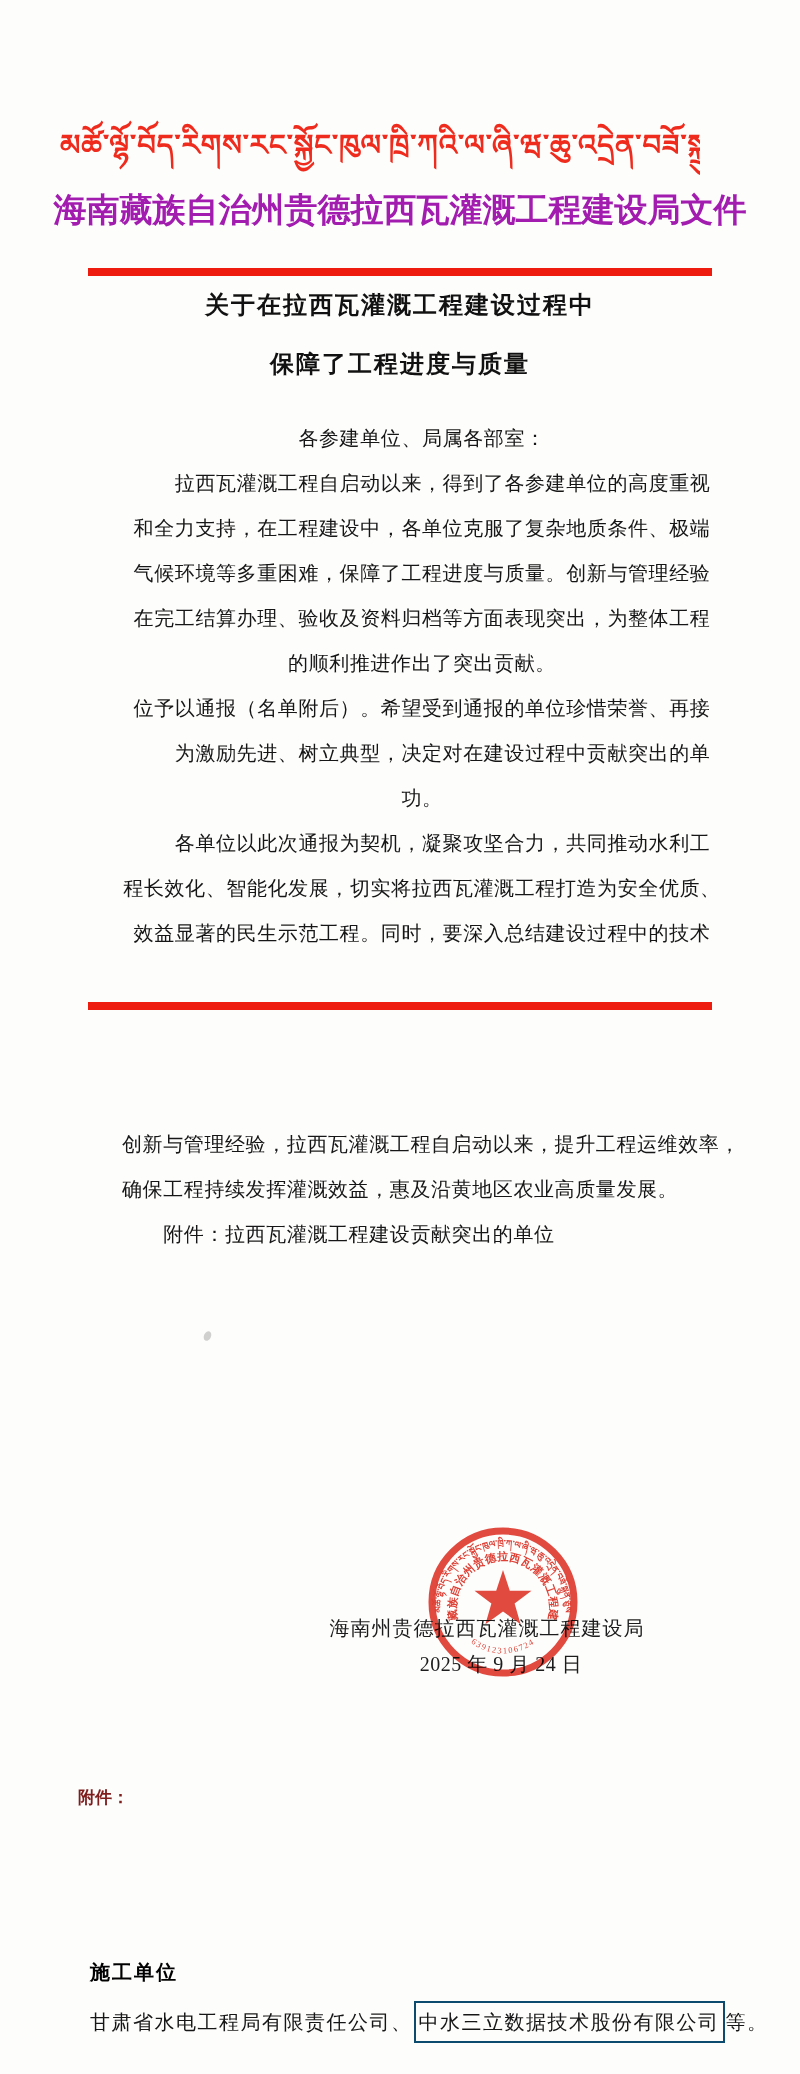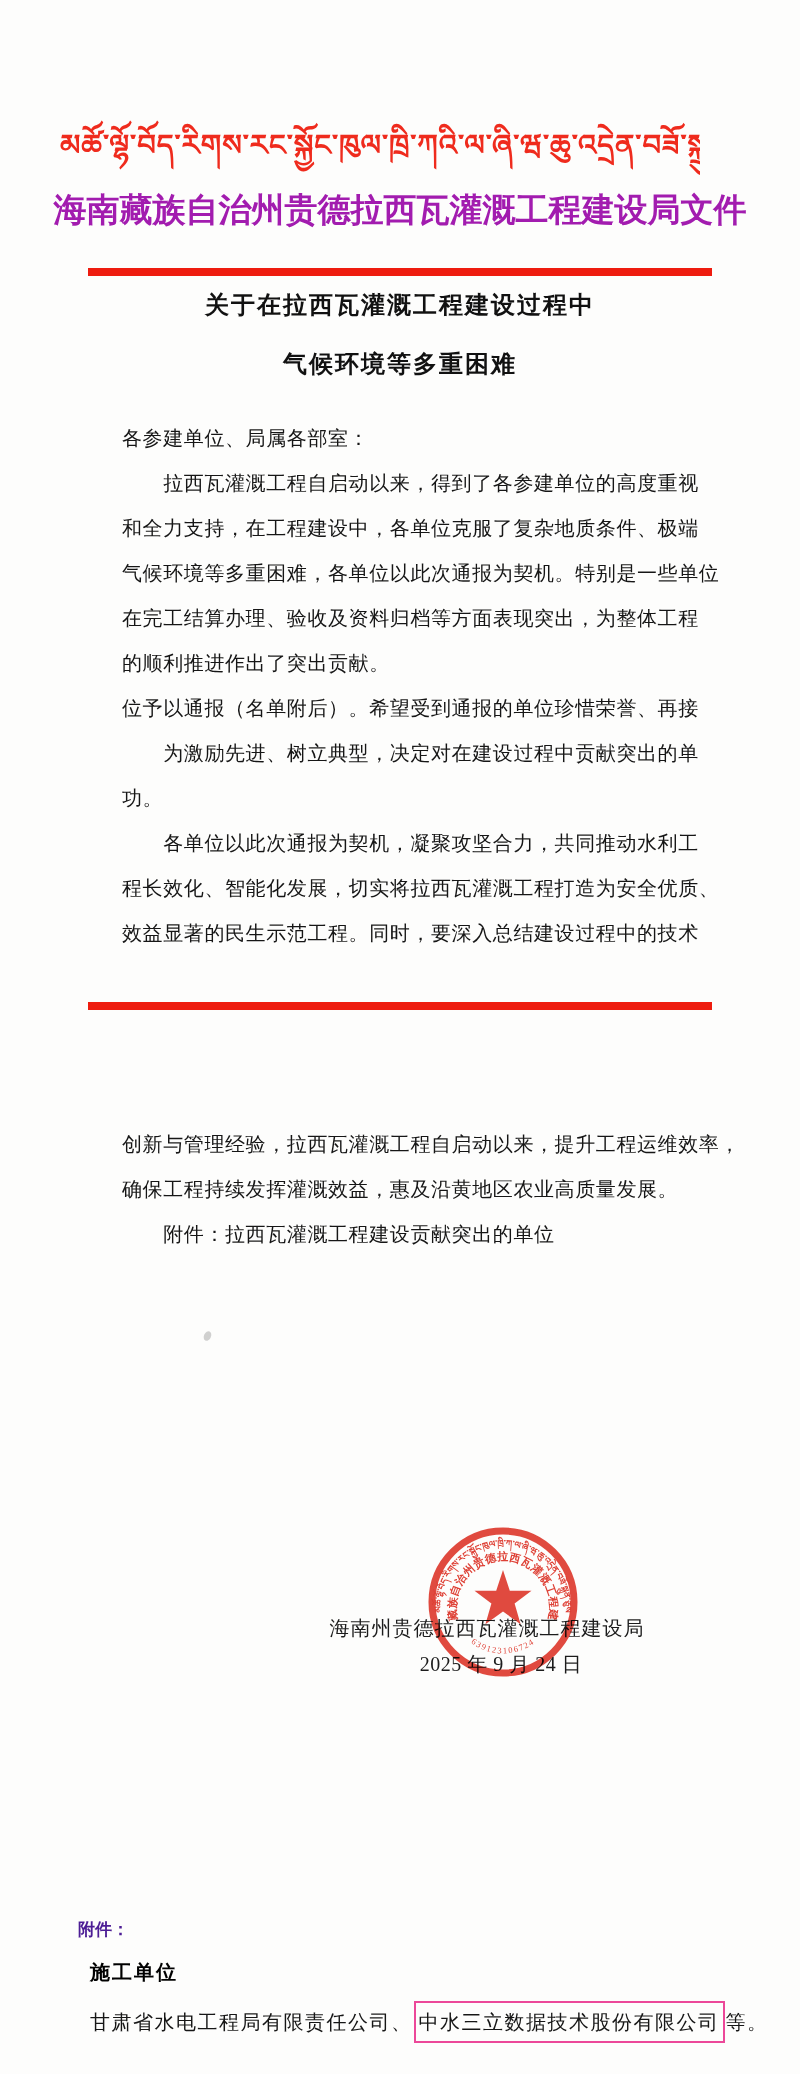--- a/index.html
+++ b/index.html
@@ -27,61 +27,61 @@
   .doc-title{left:0;width:800px;text-align:center;font-weight:bold;
     font-size:24px;letter-spacing:2px;color:#111;}
   .doc-title-1{top:289px;}
   .doc-title-2{top:348px;}
   
   .bodytext{
     left:122px;width:600px;font-size:20px;letter-spacing:.6px;
     color:#161616;
   }
   .bodytext > div{height:45px;line-height:45px;white-space:nowrap;}
-  .body-main{top:416px;}
+  .body-main{top:416px;text-align:center;}
   .body-page2{top:1122px;}
   
   .signature-name{top:1615px;left:328px;width:318px;text-align:center;
     font-size:20px;letter-spacing:1px;white-space:nowrap;}
   .signature-date{top:1651px;left:416px;width:170px;text-align:center;
     font-size:20px;letter-spacing:.5px;white-space:nowrap;}
   .seal{top:1524px;left:425px;width:156px;height:156px;
     mix-blend-mode:multiply;opacity:.93;}
   
-  .attach-label{top:1918px;left:78px;font-size:17px;font-weight:bold;
-    font-family:"Liberation Sans","DejaVu Sans",sans-serif;color:#4c1d95;}
+  .attach-label{top:1786px;left:78px;font-size:17px;font-weight:bold;
+    font-family:"Liberation Sans","DejaVu Sans",sans-serif;color:#7f1d1d;}
   .attach-title{top:1841px;left:135px;font-size:26px;font-weight:bold;
     letter-spacing:3px;color:#111;white-space:nowrap;}
   .section-heading{top:1959px;left:90px;font-size:20px;font-weight:bold;
     letter-spacing:2px;font-family:"Liberation Sans","DejaVu Sans",sans-serif;color:#000000;}
   .company-line{top:2001px;left:90px;width:690px;font-size:20px;
     letter-spacing:1.5px;line-height:34px;white-space:nowrap;color:#161616;}
   .company-box{
-    display:inline-block;border:2px solid #ec4899;padding:2px 3px;margin:0 1px;
+    display:inline-block;border:2px solid #0c4a6e;padding:2px 3px;margin:0 1px;
   }
   .smudge{top:1331px;left:204px;width:7px;height:10px;border-radius:50%;
     background:#9a9a9a;opacity:.45;transform:rotate(25deg);}
 </style>
 </head>
 <body>
 
 <div class="page">
 
   <div class="abs tibetan-line">མཚོ་ལྷོ་བོད་རིགས་རང་སྐྱོང་ཁུལ་ཁྲི་ཀའི་ལ་ཞི་ཝ་ཆུ་འདྲེན་བཟོ་སྐྲུན་ཅུས་ཀྱི་ཡིག་ཆ།</div>
   <div class="abs agency-title">海南藏族自治州贵德拉西瓦灌溉工程建设局文件</div>
   <div class="abs red-rule rule-top"></div>
 
   <div class="abs doc-title doc-title-1">关于在拉西瓦灌溉工程建设过程中</div>
-  <div class="abs doc-title doc-title-2">气候环境等多重困难</div>
+  <div class="abs doc-title doc-title-2">保障了工程进度与质量</div>
 
   <div class="abs bodytext body-main">
       <div>各参建单位、局属各部室：</div>
       <div>　　拉西瓦灌溉工程自启动以来，得到了各参建单位的高度重视</div>
       <div>和全力支持，在工程建设中，各单位克服了复杂地质条件、极端</div>
-      <div>气候环境等多重困难，各单位以此次通报为契机。特别是一些单位</div>
+      <div>气候环境等多重困难，保障了工程进度与质量。创新与管理经验</div>
       <div>在完工结算办理、验收及资料归档等方面表现突出，为整体工程</div>
       <div>的顺利推进作出了突出贡献。</div>
       <div>位予以通报（名单附后）。希望受到通报的单位珍惜荣誉、再接</div>
       <div>　　为激励先进、树立典型，决定对在建设过程中贡献突出的单</div>
       <div>功。</div>
       <div>　　各单位以此次通报为契机，凝聚攻坚合力，共同推动水利工</div>
       <div>程长效化、智能化发展，切实将拉西瓦灌溉工程打造为安全优质、</div>
       <div>效益显著的民生示范工程。同时，要深入总结建设过程中的技术</div>
     </div>
 

